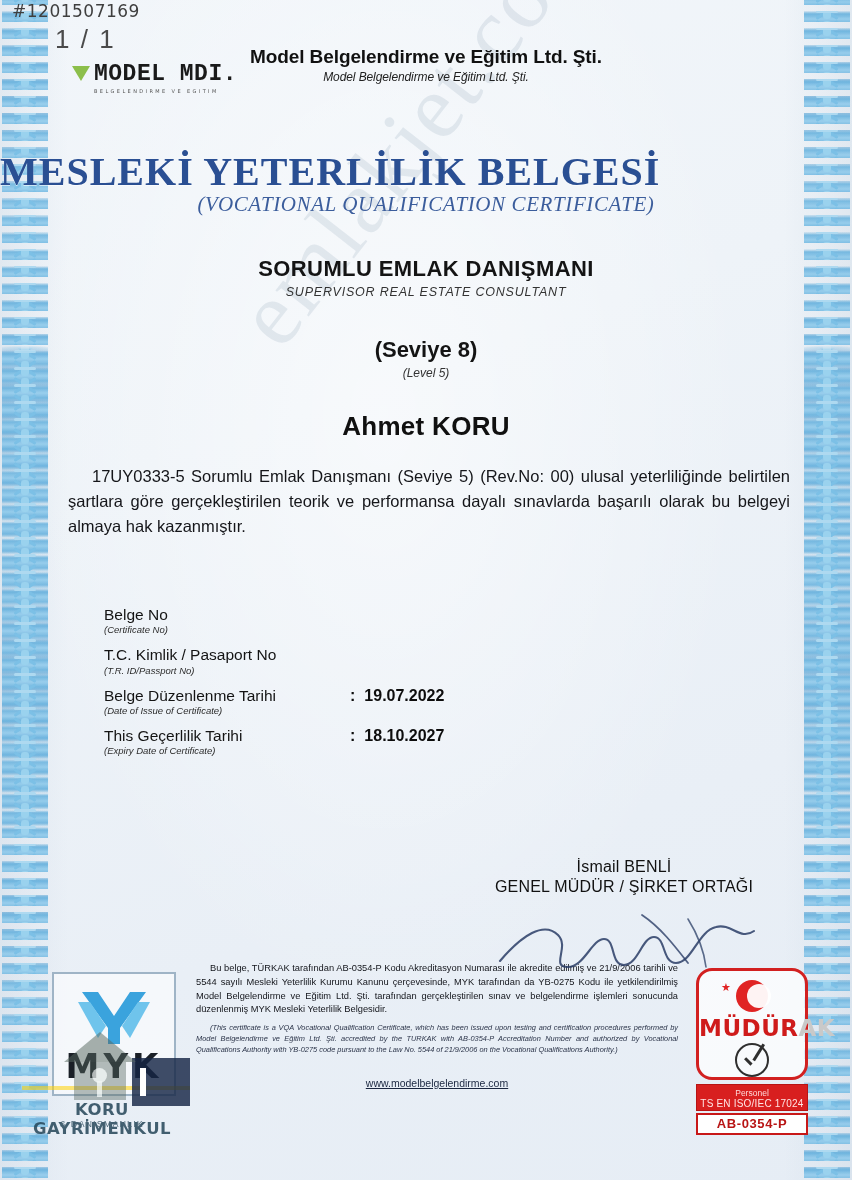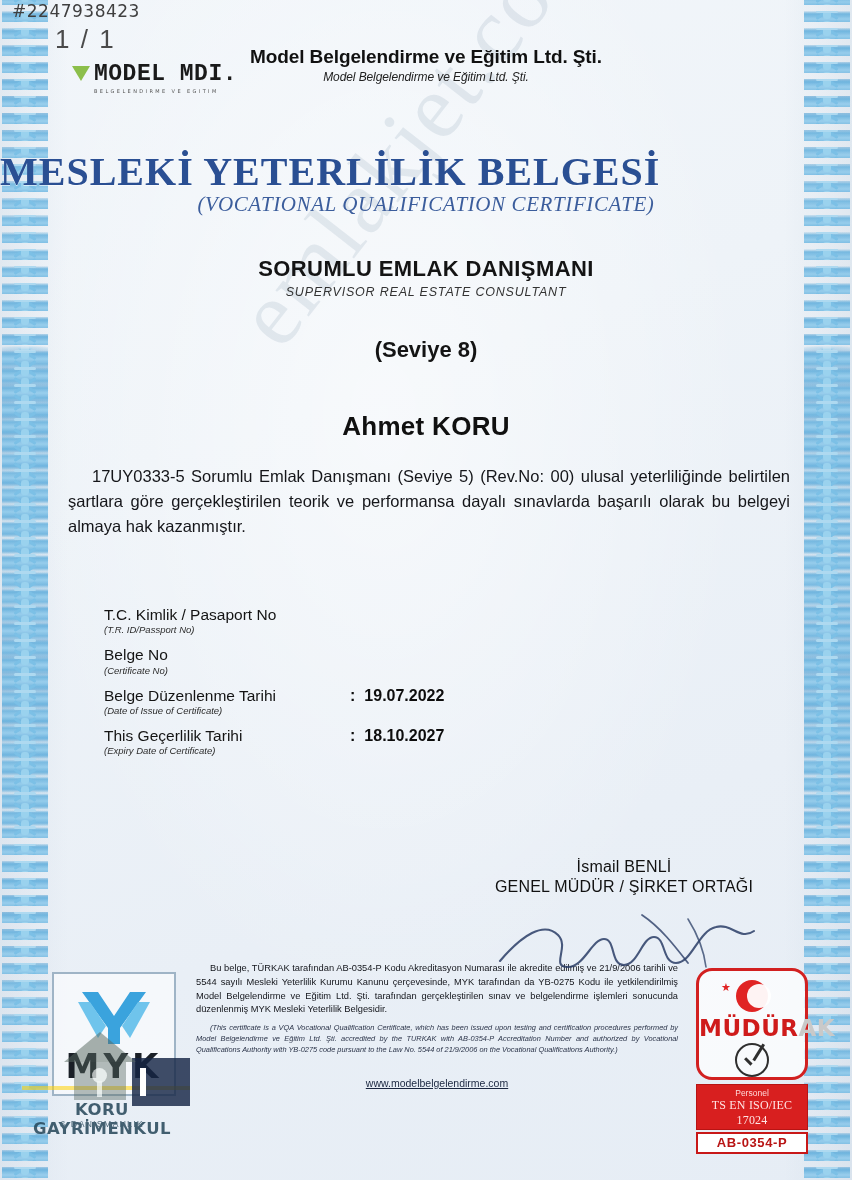--- a/index.html
+++ b/index.html
@@ -298,21 +298,21 @@
     width:19px; height:2.5px; background:#2f2f2f;
     transform:rotate(-58deg);
   }
   .turkak .plate{
     margin-top:4px;
     background:#d81f1f; border:1px solid #b81414;
     padding:3px 2px 1px;
     text-align:center;
   }
   .turkak .plate .p1{ font-size:8.5px; color:#ffd9d9; }
-  .turkak .plate .p2{ font-size:12px; color:#ffe4e4; letter-spacing:.2px;font-family:Liberation Serif, serif; }
+  .turkak .plate .p2{ font-size:10px; color:#ffe4e4; letter-spacing:.2px; }
   .turkak .code{
     margin-top:2px; background:#fff; border:2px solid #c81818;
     text-align:center; font-size:13px; font-weight:bold;
     color:#b81414; letter-spacing:.6px; padding:1px 0 2px;
   }
 
   
   .wm-diag{
     position:absolute; left:215px; top:300px;
     transform:rotate(-52deg);
@@ -1230,21 +1230,21 @@
           <i class="d"></i>
         </div>
         <div class="guil" style="top: 1182px;">
           <i class="a"></i>
           <i class="b"></i>
           <i class="c"></i>
         </div>
       </div>
   </div>
 
-  <div class="scan-id">#2247938423</div>
+  <div class="scan-id">#1201507169</div>
   <div class="page-num">1 / 1</div>
 
   <div class="brand">
     <div class="tri"></div>
     <div class="bt">
       <div class="b1">MODEL MDI.</div>
       <div class="b2">BELGELENDIRME VE EGITIM</div>
     </div>
   </div>
 
@@ -1253,36 +1253,37 @@
     <div class="c-en">Model Belgelendirme ve Eğitim Ltd. Şti.</div>
   </div>
 
   <div class="title-tr">MESLEKİ YETERLİLİK BELGESİ</div>
   <div class="title-en">(VOCATIONAL QUALIFICATION CERTIFICATE)</div>
 
   <div class="prof-tr">SORUMLU EMLAK DANIŞMANI</div>
   <div class="prof-en">SUPERVISOR REAL ESTATE CONSULTANT</div>
 
   <div class="level-tr">(Seviye 8)</div>
+  <div class="level-en">(Level 5)</div>
 
   <div class="holder">Ahmet KORU</div>
 
   <div class="body-tr">17UY0333-5 Sorumlu Emlak Danışmanı (Seviye 5) (Rev.No: 00) ulusal yeterliliğinde belirtilen şartlara göre gerçekleştirilen teorik ve performansa dayalı sınavlarda başarılı olarak bu belgeyi almaya hak kazanmıştır.</div>
 
   <div class="fields">
     <div class="field">
-      <div class="lbl-tr">T.C. Kimlik / Pasaport No</div>
-      <div class="lbl-en">(T.R. ID/Passport No)</div>
+      <div class="lbl-tr">Belge No</div>
+      <div class="lbl-en">(Certificate No)</div>
       <div class="val">
         <span class="colon"></span><span></span>
       </div>
     </div>
     <div class="field">
-      <div class="lbl-tr">Belge No</div>
-      <div class="lbl-en">(Certificate No)</div>
+      <div class="lbl-tr">T.C. Kimlik / Pasaport No</div>
+      <div class="lbl-en">(T.R. ID/Passport No)</div>
       <div class="val">
         <span class="colon"></span><span></span>
       </div>
     </div>
     <div class="field">
       <div class="lbl-tr">Belge Düzenlenme Tarihi</div>
       <div class="lbl-en">(Date of Issue of Certificate)</div>
       <div class="val">
         <span class="colon">:</span><span>19.07.2022</span>
       </div>

